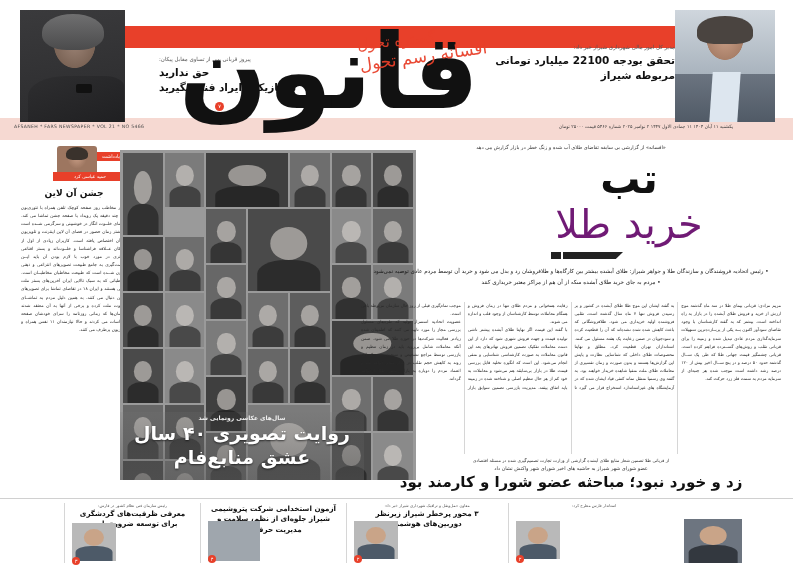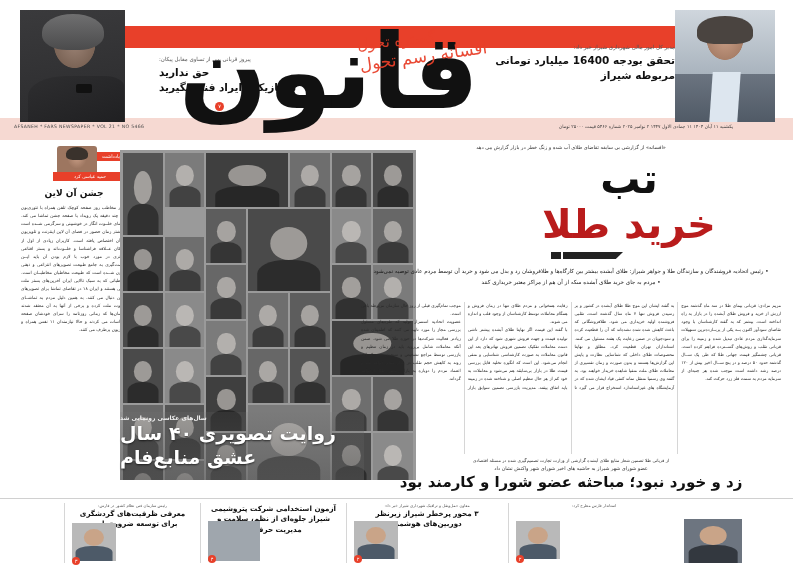--- a/index.html
+++ b/index.html
@@ -99,31 +99,31 @@
   .ph:before { content:""; position:absolute; left:50%; top:22%;
         width:46%; height:40%; transform:translateX(-50%);
         border-radius:50%; background:rgba(225,220,215,.55); }
   .ph:after { content:""; position:absolute; left:50%; bottom:0;
         width:78%; height:38%; transform:translateX(-50%);
         border-radius:44% 44% 0 0; background:rgba(20,20,20,.55); }
 
   
   .collage-head { position:absolute; left:120px; top:412px; width:244px; height:68px;
         background:linear-gradient(180deg,rgba(120,120,120,.15),rgba(90,90,90,.55));
-        text-align:left; padding-top:2px; }
+        text-align:center; padding-top:2px; }
   .ch-kick { font-size:6px; color:#f0f0f0; font-weight:bold; }
   .ch-main { font-size:19px; font-weight:bold; color:#ffffff; line-height:1.22;
         text-shadow:0 1px 2px rgba(0,0,0,.6); margin-top:1px; }
 
   
   .lead-note { position:absolute; right:12px; top:144px; width:420px;
         font-size:5px; color:#333; text-align:center; }
   .main-head { position:absolute; right:14px; top:158px; width:300px; text-align:center; }
   .mh1 { font-size:40px; font-weight:bold; color:#111; line-height:1.05; }
-  .mh2 { font-size:40px; font-weight:bold; color:#b91c1c; line-height:1.1; margin-top:2px; }
+  .mh2 { font-size:40px; font-weight:normal; color:#701a75; line-height:1.1; margin-top:2px; }
   .head-rule { position:absolute; right:170px; top:252px; width:60px; height:7px;
         background:#222; clip-path:polygon(0 0,100% 0,88% 100%,0 100%); }
   .head-rule2 { position:absolute; right:232px; top:252px; width:10px; height:7px;
         background:#222; }
 
   .bullets { position:absolute; right:12px; top:266px; width:420px;
         font-size:5.6px; line-height:1.85; color:#1a1a1a; text-align:center; }
   .bullets div { margin-bottom:1px; }
 
   .cols { position:absolute; right:12px; top:302px; width:420px; height:152px;
@@ -177,21 +177,21 @@
 
     <div class="mast-head-left">
       <div class="kicker">پیروز قربانی پس از تساوی مقابل پیکان:</div>
       <div class="mhead">حق ندارید</div>
       <div class="mhead">به بازیکنم ایراد فنی بگیرید</div>
     </div>
     <div class="red-dot-small">۷</div>
 
     <div class="mast-head-right">
       <div class="kicker">مدیر کل امور مالی شهرداری شیراز خبر داد:</div>
-      <div class="mhead">تحقق بودجه 16400 میلیارد تومانی</div>
+      <div class="mhead">تحقق بودجه 22100 میلیارد تومانی</div>
       <div class="mhead">مربوطه شیراز</div>
     </div>
 
     <div class="mast-logo">
       <div class="logo-alef">قانون</div>
       <div class="logo-script">افسانه رسم تحول</div>
       <div class="logo-script2">گستره تحول</div>
     </div>
 
     <div class="mast-vol">AFSANEH  *  FARS NEWSPAPER  *  VOL 21  *  NO 5466</div>

